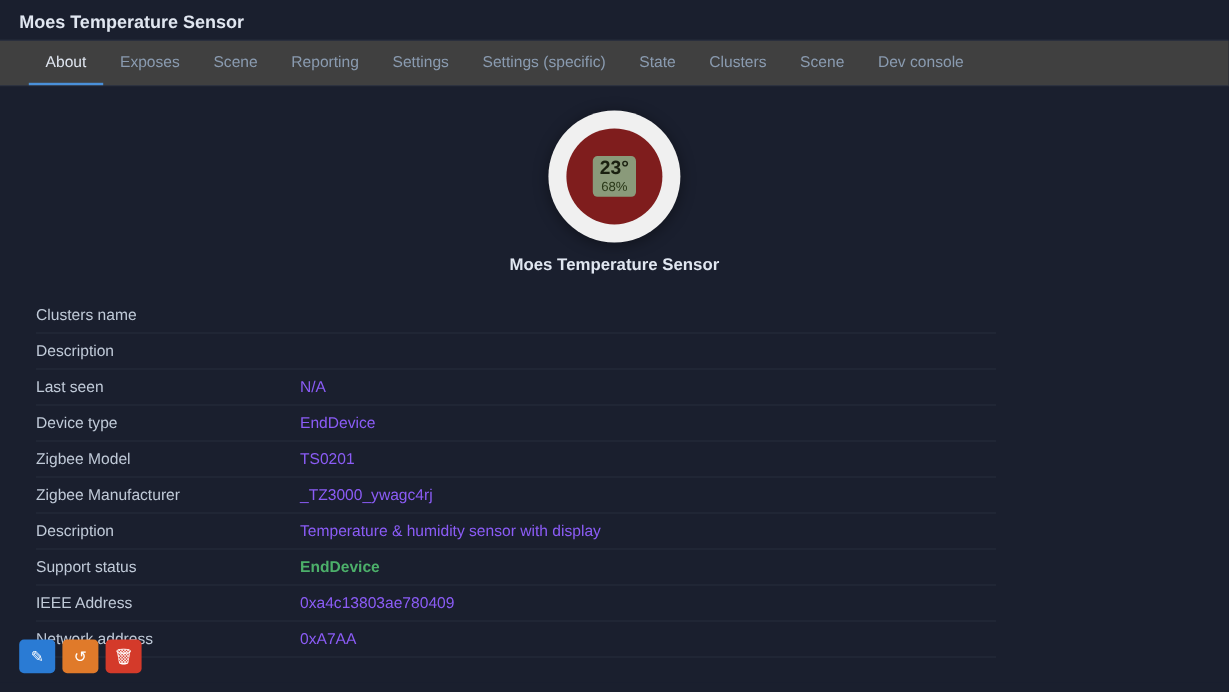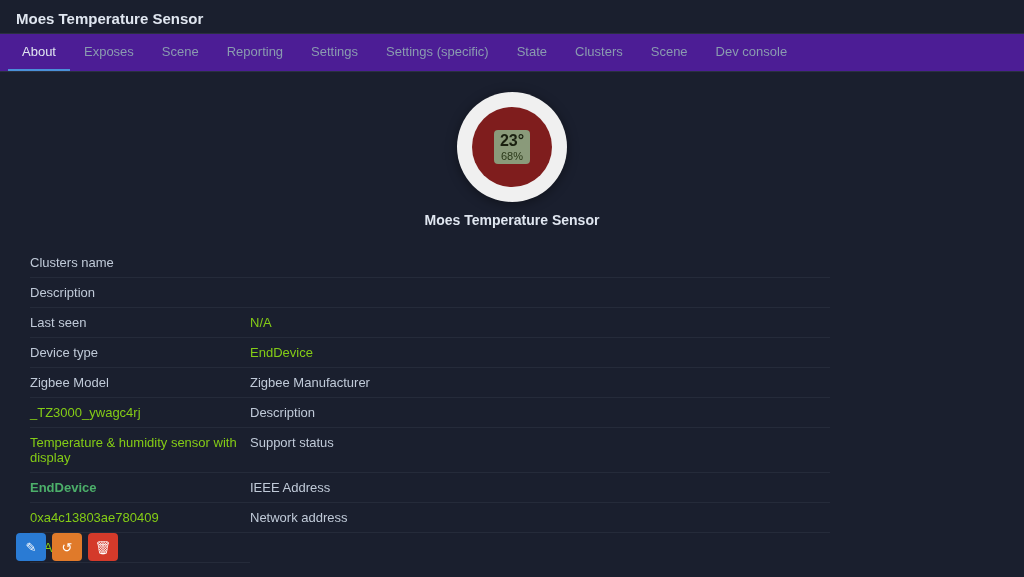--- a/index.html
+++ b/index.html
@@ -15,23 +15,23 @@
     .title-bar {
       background: #1a1f2e;
       padding: 10px 16px 6px 16px;
       font-size: 15px;
       font-weight: 600;
       color: #e0e6f0;
       border-bottom: 1px solid #2a3040;
     }
     .tabs {
       display: flex;
-      background: #4c1d95;
+      background: #404040;
       border-bottom: 1px solid #2a3040;
-      padding: 0 8px;
+      padding: 0 24px;
     }
     .tab {
       padding: 10px 14px;
       cursor: pointer;
       color: #8a9bb0;
       font-size: 13px;
       white-space: nowrap;
       border-bottom: 2px solid transparent;
       transition: color 0.2s;
     }
@@ -104,21 +104,21 @@
     }
     .info-label {
       padding: 7px 0;
       color: #c0cad8;
       font-weight: 500;
       font-size: 13px;
       border-bottom: 1px solid #252b3a;
     }
     .info-value {
       padding: 7px 0;
-      color: #84cc16;
+      color: #8b5cf6;
       font-size: 13px;
       border-bottom: 1px solid #252b3a;
     }
     .info-value.link-blue {
       color: #4a90d9;
       cursor: pointer;
     }
     .info-value.link-green {
       color: #4caf6a;
       font-weight: 600;
@@ -181,20 +181,21 @@
   <div class="info-grid" id="info-grid">
   <div class="info-label">Clusters name</div>
       <div class="info-value"></div>
       <div class="info-label">Description</div>
       <div class="info-value"></div>
       <div class="info-label">Last seen</div>
       <div class="info-value">N/A</div>
       <div class="info-label">Device type</div>
       <div class="info-value">EndDevice</div>
       <div class="info-label">Zigbee Model</div>
+      <div class="info-value">TS0201</div>
       <div class="info-label">Zigbee Manufacturer</div>
       <div class="info-value">_TZ3000_ywagc4rj</div>
       <div class="info-label">Description</div>
       <div class="info-value">Temperature &amp; humidity sensor with display</div>
       <div class="info-label">Support status</div>
       <div class="info-value link-green">EndDevice</div>
       <div class="info-label">IEEE Address</div>
       <div class="info-value">0xa4c13803ae780409</div>
       <div class="info-label">Network address</div>
       <div class="info-value">0xA7AA</div>

